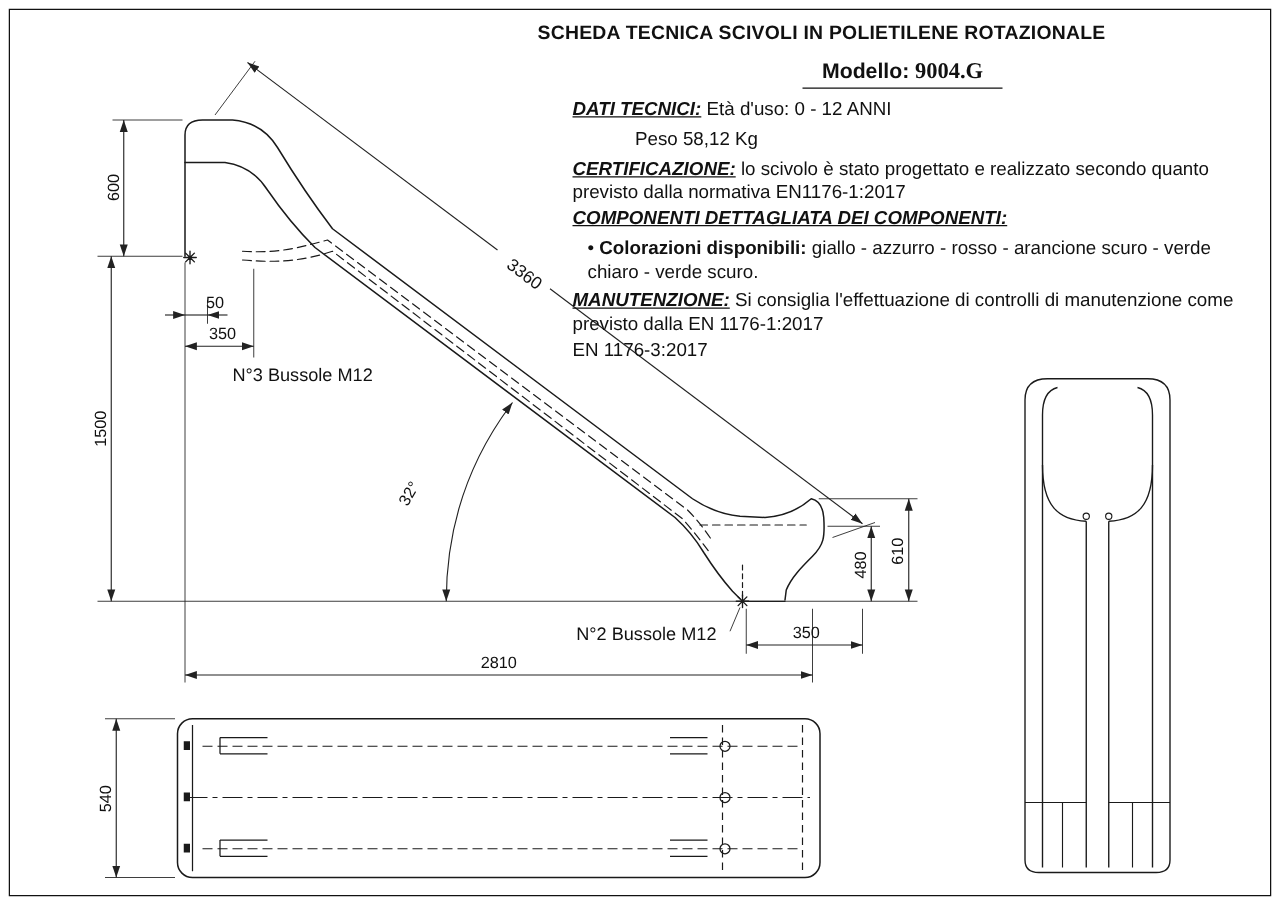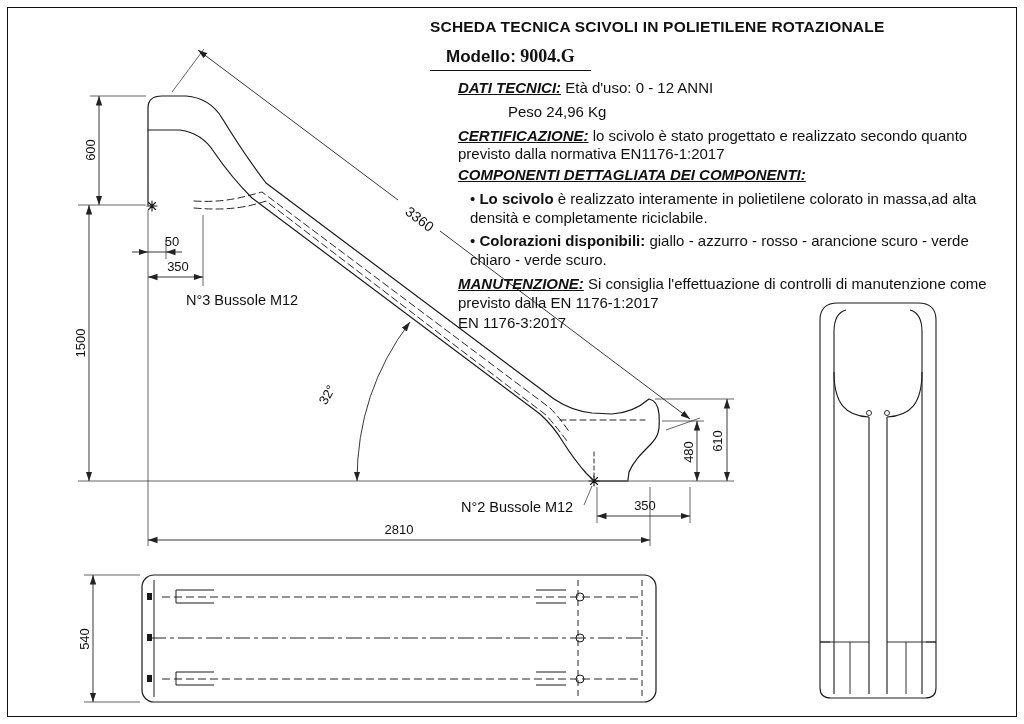--- a/index.html
+++ b/index.html
@@ -2,21 +2,21 @@
 <html><head>
 <meta charset="utf-8">
 <style>
   html,body{margin:0;padding:0;background:#fff;}
   #sheet{position:relative;width:1024px;height:724px;background:#fff;overflow:hidden;
          font-family:"Liberation Sans",sans-serif;color:#111;}
   #frame{position:absolute;left:7px;top:7px;right:7px;bottom:7px;border:1.6px solid #111;}
   #drawing{position:absolute;left:0;top:0;}
   .page-title{position:absolute;left:430px;top:18px;width:584px;text-align:left;
               font-size:15.5px;font-weight:bold;letter-spacing:.2px;}
-  .model-line{position:absolute;left:430px;top:46px;width:584px;}
+  .model-line{position:absolute;left:430px;top:46px;width:584px;text-align:center;}
   .model-underline{display:inline-block;border-bottom:1.7px solid #111;padding:0 16px 3px 16px;}
   .model-label{font-size:17px;font-weight:bold;}
   .model-value{font-size:18px;font-weight:bold;font-family:"Liberation Serif",serif;}
   .specs{position:absolute;left:458px;top:79px;width:552px;font-size:15px;line-height:1.25;}
   .spec-line{margin-bottom:5px;}
   .tight{margin-bottom:2px;}
   .lbl{font-weight:bold;font-style:italic;text-decoration:underline;}
   .peso{margin-left:50px;}
   .bullet{margin-left:12px;}
   .dim{font-family:"Liberation Sans",sans-serif;font-size:13px;fill:#111;}
@@ -148,21 +148,20 @@
     </g>
   </svg>
 
   <div class="page-title">SCHEDA TECNICA SCIVOLI  IN POLIETILENE ROTAZIONALE</div>
   <div class="model-line">
     <span class="model-underline"><span class="model-label">Modello:</span> <span class="model-value">9004.G</span></span>
   </div>
 
   <div class="specs">
     <div class="spec-line"><span class="lbl">DATI TECNICI:</span>  <span>Età d'uso: 0 - 12 ANNI</span></div>
-    <div class="spec-line peso">Peso 24,96 Kg</div>
+    <div class="spec-line peso">Peso 58,12 Kg</div>
     <div class="spec-line tight"><span class="lbl">CERTIFICAZIONE:</span> <span>lo scivolo è stato progettato e realizzato secondo quanto previsto dalla normativa EN1176-1:2017</span></div>
     <div class="spec-line"><span class="lbl">COMPONENTI DETTAGLIATA DEI COMPONENTI:</span></div>
-    <div class="spec-line bullet"><span>•</span>  <b>Lo scivolo</b> <span>è realizzato interamente in polietilene colorato in massa,ad alta densità e completamente riciclabile.</span></div>
     <div class="spec-line bullet"><span>•</span>  <b>Colorazioni disponibili:</b> <span>giallo - azzurro - rosso - arancione scuro - verde chiaro - verde scuro.</span></div>
     <div class="spec-line tight"><span class="lbl">MANUTENZIONE:</span> <span>Si consiglia l'effettuazione di controlli di manutenzione come previsto dalla EN 1176-1:2017</span></div>
     <div class="spec-line">EN 1176-3:2017</div>
   </div>
 </div>
 
 </body></html>

